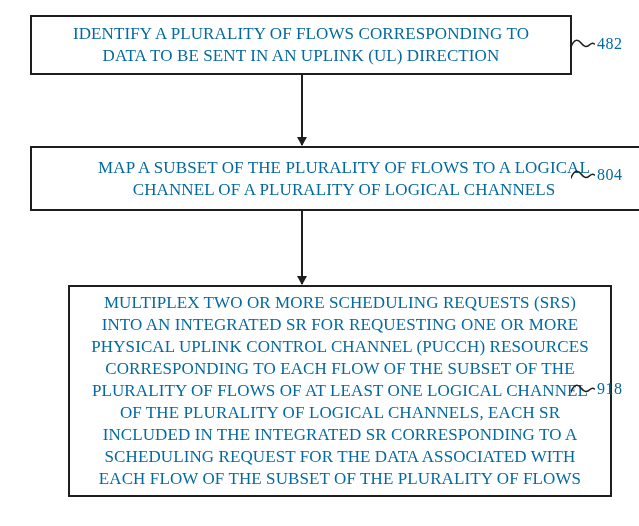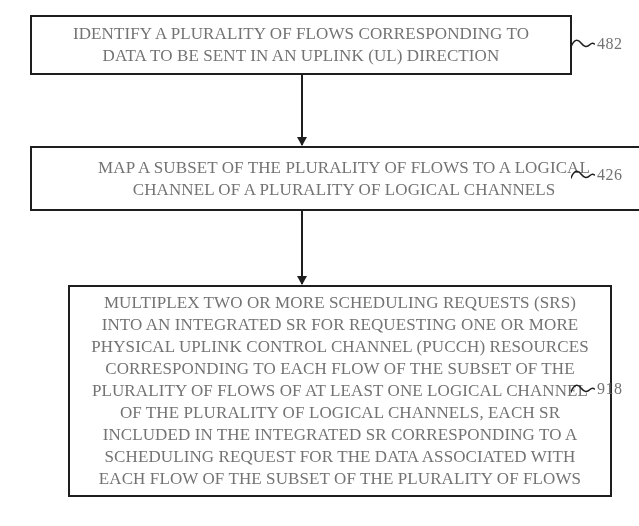--- a/index.html
+++ b/index.html
@@ -2,21 +2,21 @@
 <html><head>
 <meta charset="utf-8">
 <style>
   html, body { margin: 0; padding: 0; background: #ffffff; }
   .canvas {
     position: relative;
     width: 639px;
     height: 526px;
     background: #ffffff;
     font-family: "Liberation Serif", serif;
-    color: #737373;
+    color: #0369a1;
     overflow: hidden;
   }
   .process-box {
     position: absolute;
     box-sizing: border-box;
     border: 2px solid #1e1e1e;
     background: #ffffff;
     display: flex;
     align-items: center;
     justify-content: center;
@@ -104,21 +104,21 @@
     <svg class="lead-line" width="24" height="14" viewBox="0 0 24 14">
       <path d="M0,10 C3,2 7,1.5 10.5,6.5 C13,10 16,10.5 19,7.5 C20.5,6 22,5.8 23.5,7" fill="none" stroke="#1e1e1e" stroke-width="1.5" stroke-linecap="round"></path>
     </svg>
     <span class="num">482</span>
   </div>
 
   <div class="ref-label" id="ref-804">
     <svg class="lead-line" width="24" height="14" viewBox="0 0 24 14">
       <path d="M0,10 C3,2 7,1.5 10.5,6.5 C13,10 16,10.5 19,7.5 C20.5,6 22,5.8 23.5,7" fill="none" stroke="#1e1e1e" stroke-width="1.5" stroke-linecap="round"></path>
     </svg>
-    <span class="num">426</span>
+    <span class="num">804</span>
   </div>
 
   <div class="ref-label" id="ref-806">
     <svg class="lead-line" width="24" height="14" viewBox="0 0 24 14">
       <path d="M0,10 C3,2 7,1.5 10.5,6.5 C13,10 16,10.5 19,7.5 C20.5,6 22,5.8 23.5,7" fill="none" stroke="#1e1e1e" stroke-width="1.5" stroke-linecap="round"></path>
     </svg>
     <span class="num">918</span>
   </div>
 
 </div>

